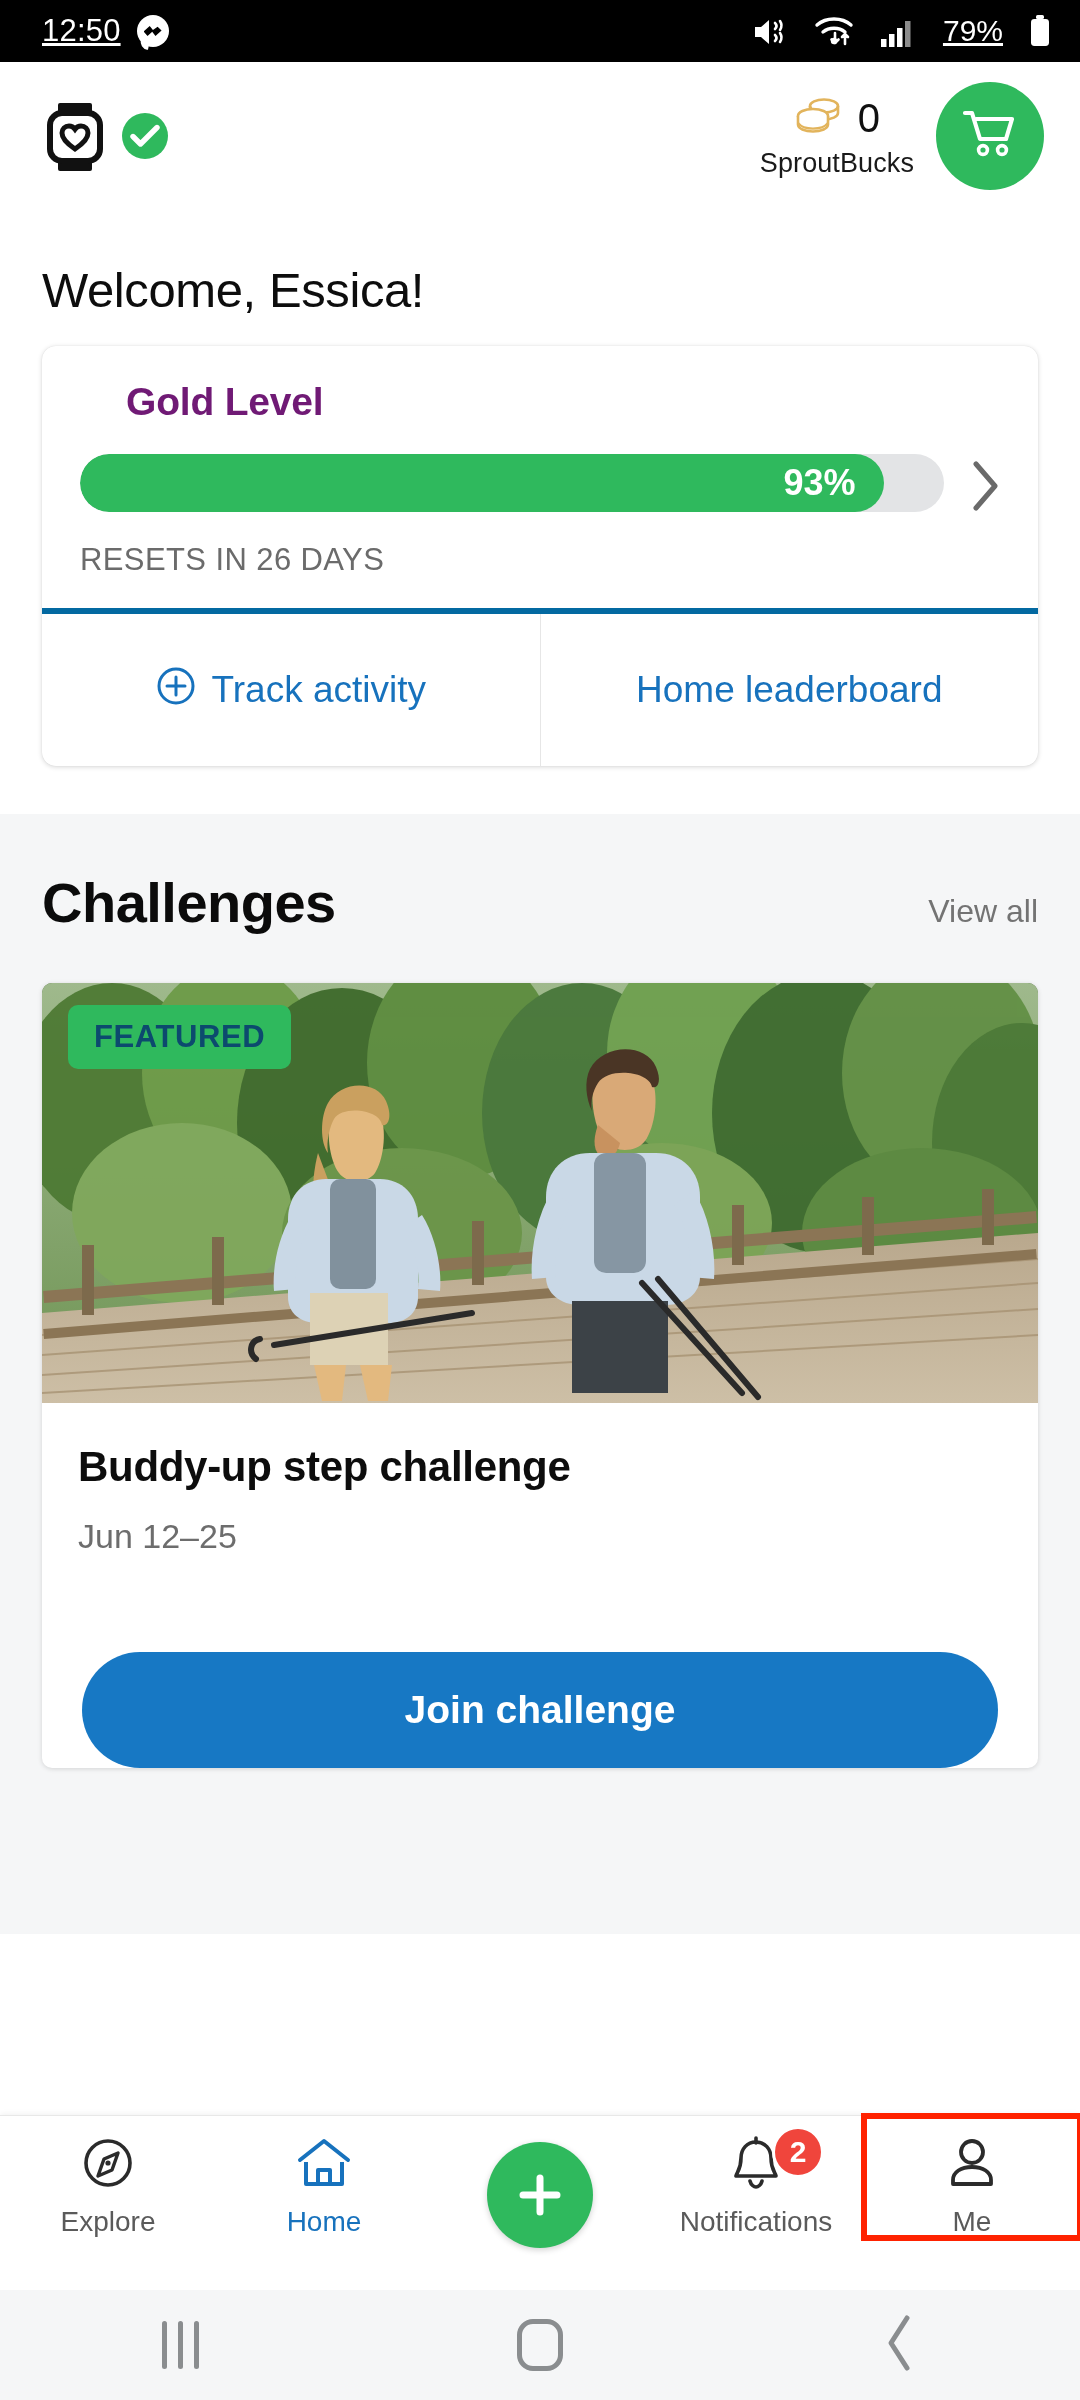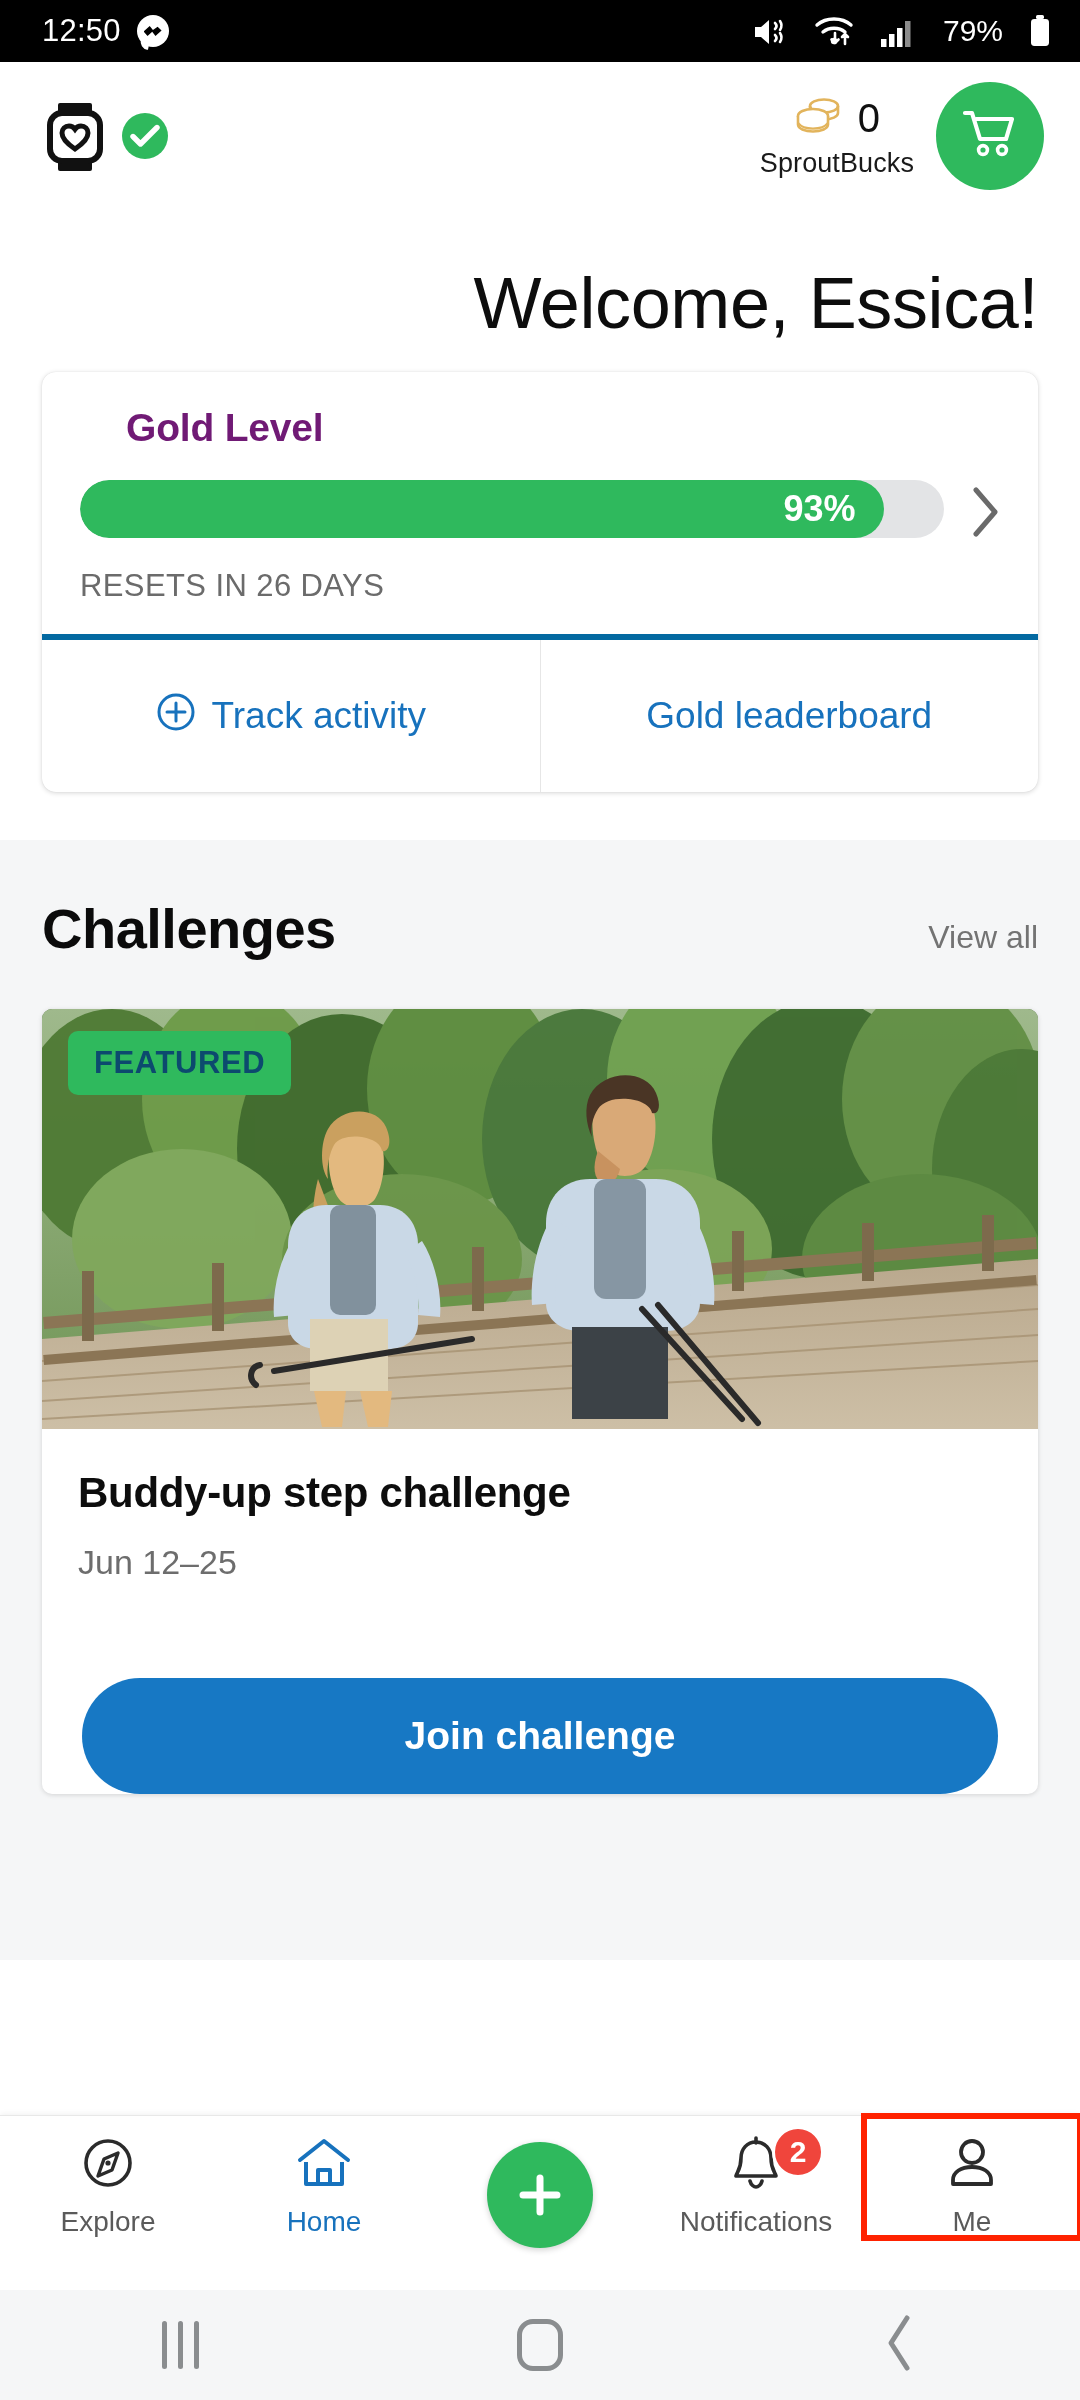--- a/index.html
+++ b/index.html
@@ -9,20 +9,21 @@
     font-family:"Liberation Sans", sans-serif;
     overflow:hidden;
   }
   .phone { position:relative; width:1080px; height:2400px; background:#ffffff; }
 
   
   .statusbar {
     height:62px; background:#000000; color:#ffffff;
     display:flex; align-items:center; justify-content:space-between;
     padding:0 28px 0 42px;
+    text-decoration:underline;
   }
   .sb-left { display:flex; align-items:center; gap:16px; }
   .sb-time { font-size:31px; letter-spacing:.2px; }
   .msgr {
     width:32px; height:32px; border-radius:50%; background:#ffffff;
     position:relative; display:block;
   }
   .msgr::after{
     content:""; position:absolute; left:7px; top:11px; width:18px; height:10px;
     background:#000;
@@ -52,22 +53,22 @@
   .bucks-row { display:flex; align-items:center; justify-content:center; gap:14px; }
   .bucks-count { font-size:40px; color:#101010; }
   .bucks-label { font-size:27px; color:#1a1a1a; margin-top:10px; letter-spacing:.1px; }
   .cart-btn {
     width:108px; height:108px; border-radius:50%; background:#2FB95D;
     display:flex; align-items:center; justify-content:center;
   }
 
   
   .welcome {
-    font-size:72px; color:#0d0d0d; font-weight:400;
-    padding:52px 42px 28px 42px; letter-spacing:-.4px;text-align:right;
+    font-size:49px; color:#0d0d0d; font-weight:400;
+    padding:52px 42px 28px 42px; letter-spacing:-.4px;
   }
 
   
   .levelcard {
     margin:0 42px; background:#fff; border-radius:14px;
     box-shadow:0 1px 5px rgba(0,0,0,.16), 0 0 1px rgba(0,0,0,.12);
     overflow:hidden;
   }
   .lc-top { padding:34px 38px 30px 38px; }
   .lc-title { font-size:39px; font-weight:bold; color:#701a75; letter-spacing:-.2px;margin-left:46px; }
@@ -272,21 +273,21 @@
       <div class="lc-act">
         <span>
           <svg width="40" height="40" viewBox="0 0 40 40">
               <circle cx="20" cy="20" r="17" fill="none" stroke="#1772bd" stroke-width="3"></circle>
               <path d="M20 11v18M11 20h18" stroke="#1772bd" stroke-width="3" stroke-linecap="round"></path>
             </svg>
         </span>
         <span>Track activity</span>
       </div>
       <div class="lc-act">
-        <span>Gold leaderboard</span>
+        <span>Home leaderboard</span>
       </div>
     </div>
   </div>
 
   <div class="section">
     <div class="sec-head">
       <span class="sec-title">Challenges</span>
       <span class="sec-link">View all</span>
     </div>
 

